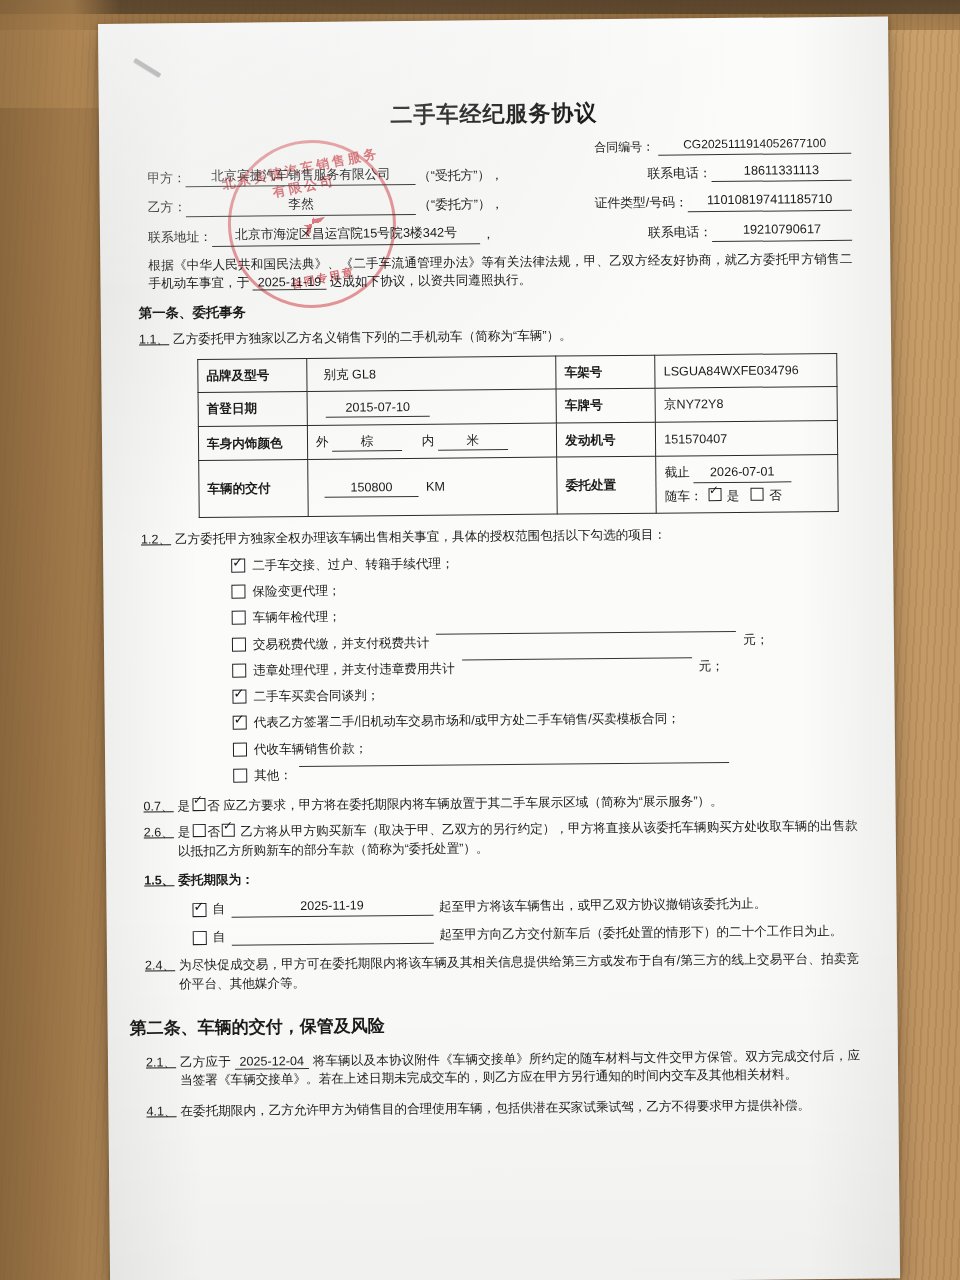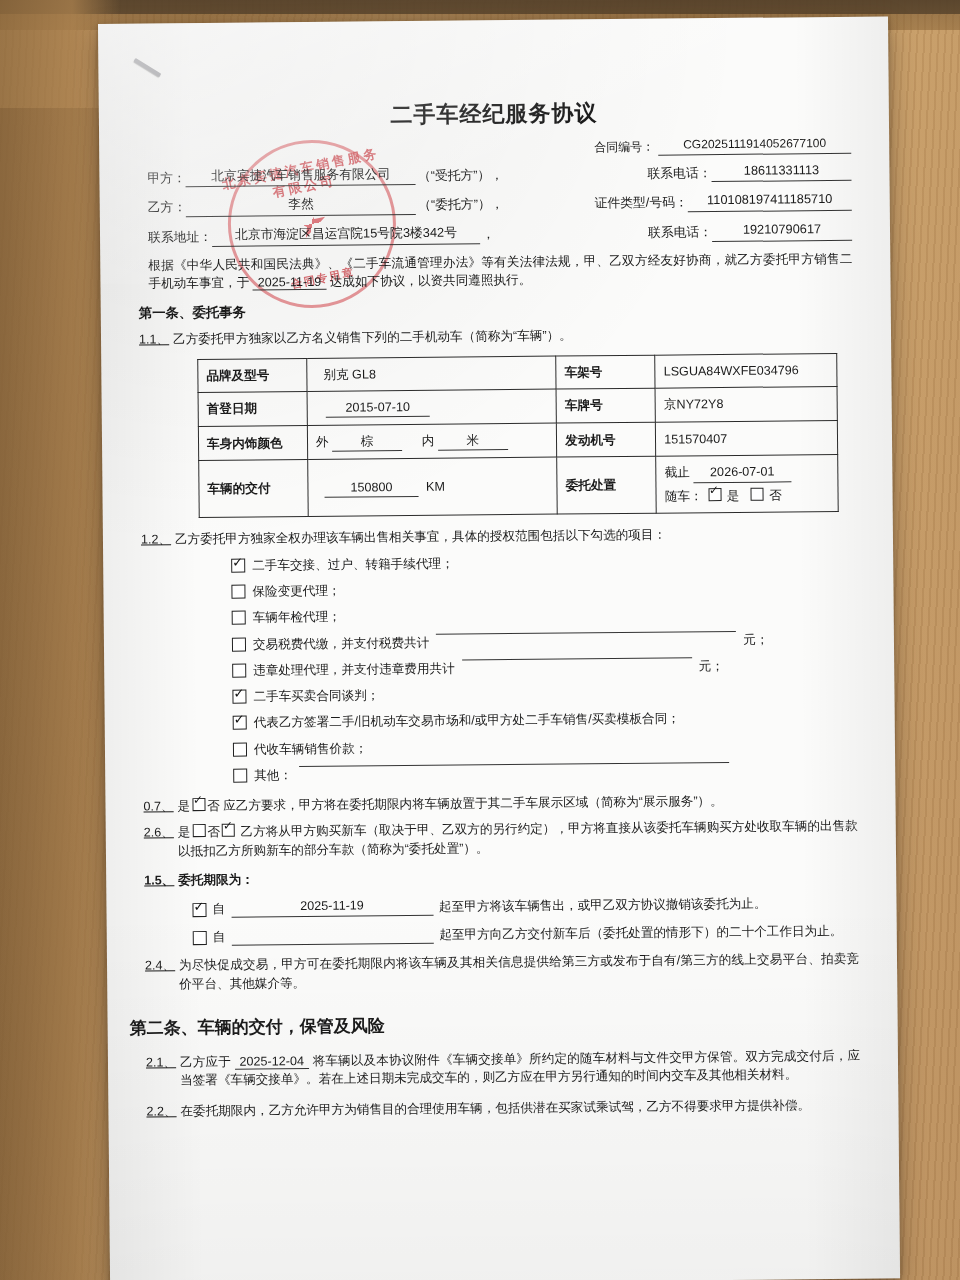--- a/index.html
+++ b/index.html
@@ -368,21 +368,21 @@
       <div class="item" style="margin-top:12px">
         <span class="num">2.1、</span>
         <span class="txt">
           <span>乙方应于</span>
           <span class="inline-ul">2025-12-04</span>
           <span>将车辆以及本协议附件《车辆交接单》所约定的随车材料与文件交甲方保管。双方完成交付后，应当签署《车辆交接单》。若在上述日期未完成交车的，则乙方应在甲方另行通知的时间内交车及其他相关材料。</span>
         </span>
       </div>
 
       <div class="item" style="margin-top:12px">
-        <span class="num">2.2、</span>
+        <span class="num">4.1、</span>
         <span class="txt">在委托期限内，乙方允许甲方为销售目的合理使用车辆，包括供潜在买家试乘试驾，乙方不得要求甲方提供补偿。</span>
       </div>
 
     </div>
 
     <div class="glare"></div>
   </div>
 </div>
 
 </body></html>

